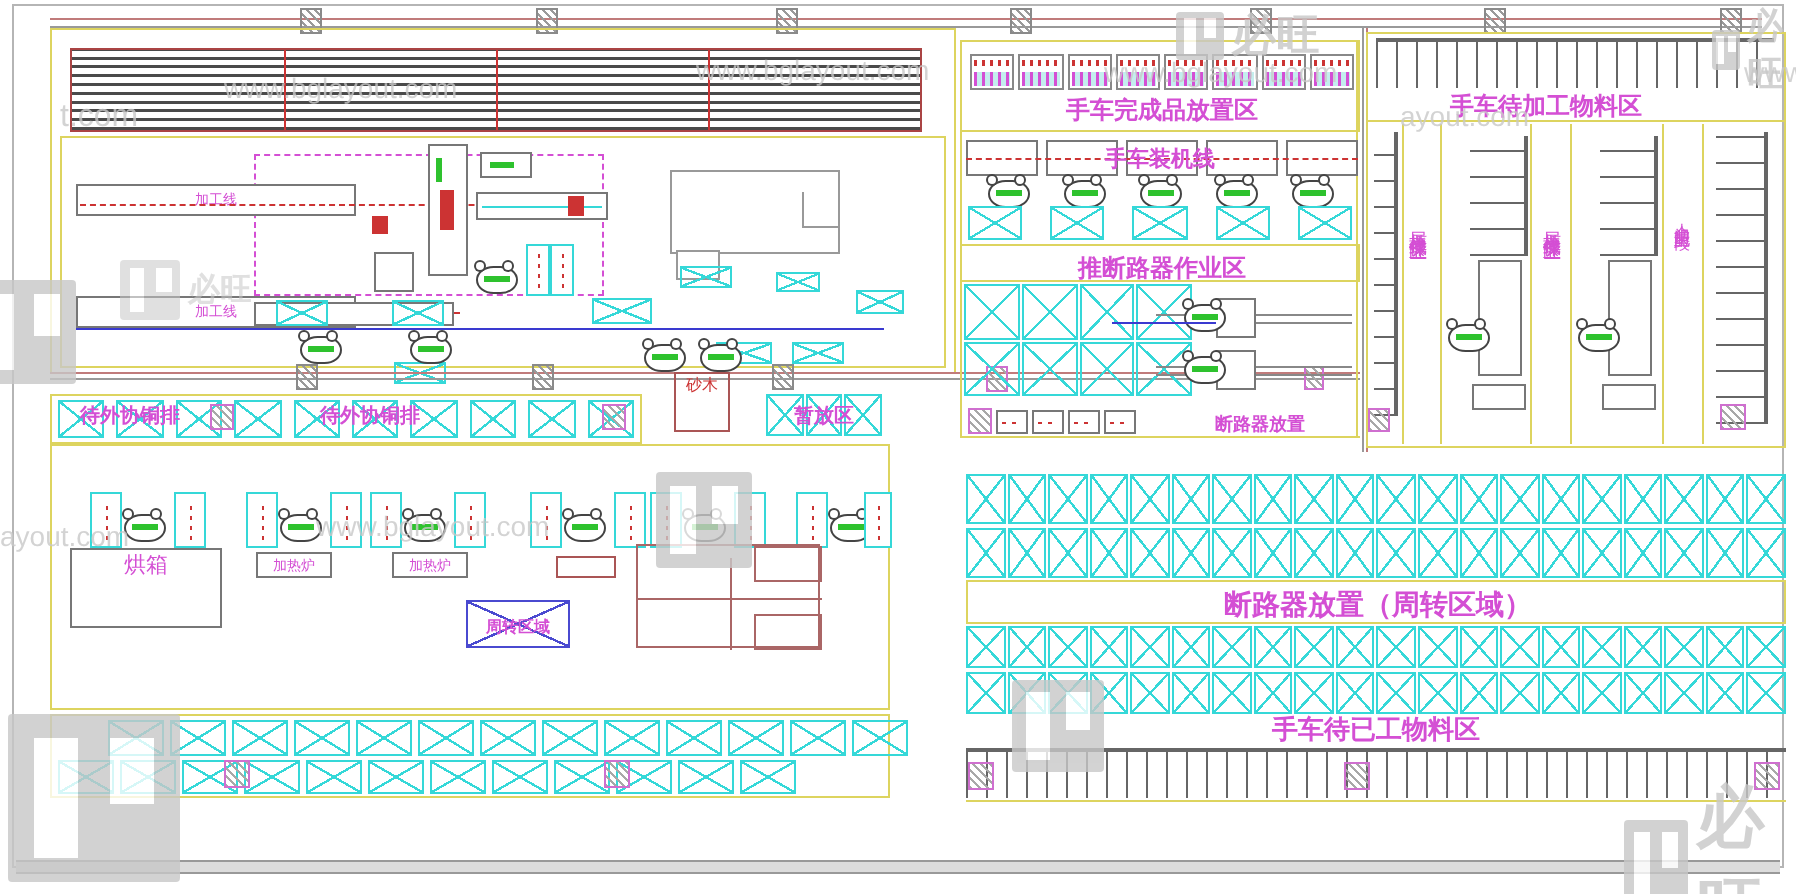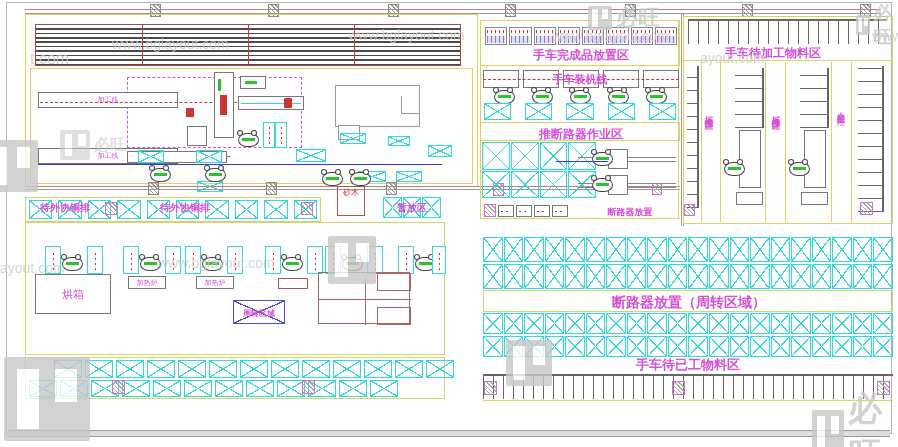--- a/index.html
+++ b/index.html
@@ -189,21 +189,21 @@
   <div class="cab" style="left:432px;top:246px;width:12px;height:26px;"></div>
 
   <div class="a gbox" style="left:128px;top:276px;width:38px;height:13px;display:flex;align-items:center;justify-content:center;">
     <span class="mag" style="font-size:7px;">加热炉</span>
   </div>
   <div class="a gbox" style="left:196px;top:276px;width:38px;height:13px;display:flex;align-items:center;justify-content:center;">
     <span class="mag" style="font-size:7px;">加热炉</span>
   </div>
   <div class="a" style="left:278px;top:278px;width:30px;height:11px;border:1px solid #a55;"></div>
 
-  <div class="a gbox" style="left:35px;top:274px;width:76px;height:40px;display:flex;align-items:center;justify-content:center;">
+  <div class="a gbox" style="left:35px;top:274px;width:76px;height:40px;display:flex;align-items:flex-start;justify-content:center;">
     <span class="mag" style="font-size:11px;">烘箱</span>
   </div>
 
   <div class="a xb xblue" style="left:233px;top:300px;width:52px;height:24px;"></div>
   <div class="a ttl mag" style="left:233px;top:308px;width:52px;font-size:8px;">周转区域</div>
 
   <div class="a" style="left:318px;top:272px;width:92px;height:52px;border:1px solid #a66;">
     <div class="a" style="left:46px;top:6px;width:1px;height:46px;background:#a66;"></div>
     <div class="a" style="left:0;top:26px;width:92px;height:1px;background:#a66;"></div>
     <div class="a" style="left:58px;top:0;width:34px;height:18px;border:1px solid #a66;"></div>

